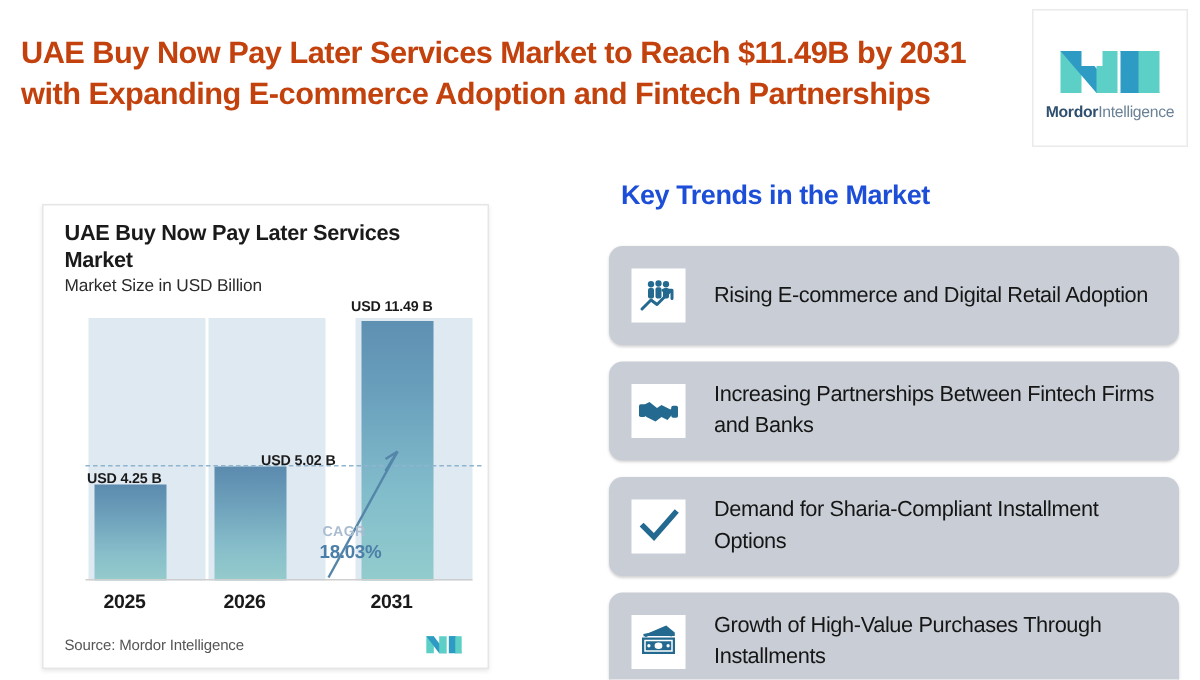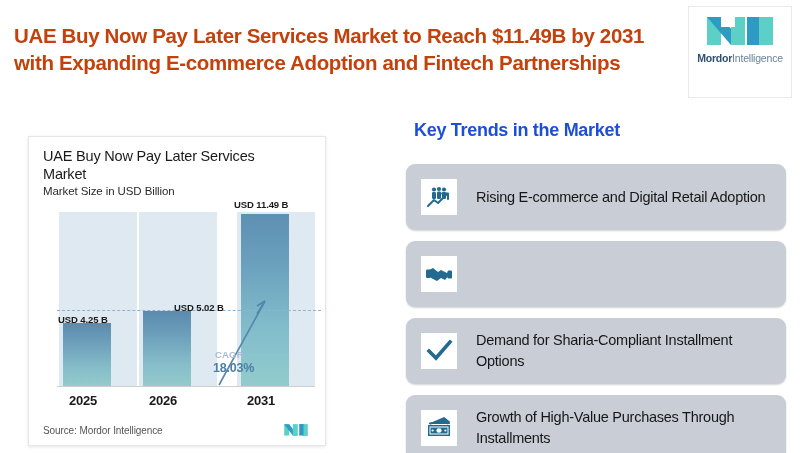--- a/index.html
+++ b/index.html
@@ -25,40 +25,40 @@
   }
 
   
   .logo-box {
     position:absolute;
     left:688px; top:6px;
     width:104px; height:92px;
     background:#ffffff;
     border:1px solid #eaeaea;
     display:flex; flex-direction:column;
-    align-items:center; 
+    align-items:center; justify-content:center;
     gap:3px;
   }
   .logo-mark { width:70px; height:42px; display:block; }
   .logo-word { font-size:10.5px; white-space:nowrap; letter-spacing:-0.2px; }
   .logo-word b { color:#2f4f6f; font-weight:bold; }
   .logo-word span { color:#6b8296; font-weight:normal; }
 
   
   .chart-card {
     position:absolute;
     left:28px; top:136px;
     width:298px; height:310px;
     background:#ffffff;
     border:1px solid #e6e6e6;
     box-shadow:0 1px 3px rgba(0,0,0,0.10);
   }
   .chart-title {
     position:absolute; left:14px; top:10px; width:250px;
-    font-size:14.5px; font-weight:normal; line-height:1.25;
+    font-size:14.5px; font-weight:bold; line-height:1.25;
     letter-spacing:-0.2px; color:#1a1a1a;
   }
   .chart-subtitle {
     position:absolute; left:14px; top:48px;
     font-size:11.5px; font-weight:normal; color:#2b2b2b;
     letter-spacing:-0.1px;
   }
 
   
   .plot {
@@ -236,20 +236,21 @@
 <div class="trend-card" style="top:241px;">
   <div class="trend-icon-box">
     <svg viewBox="0 0 28 28">
       <g fill="#24698f">
         <path d="M2,11 L8,8 L13,12 L16,10 L22,13 L24,11 L26,13 L20,20 L16,18 L12,21 L6,18 L2,14 Z"></path>
         <rect x="1" y="9.5" width="4.5" height="8.5" rx="1.2"></rect>
         <rect x="22.5" y="10.5" width="4.5" height="8" rx="1.2"></rect>
       </g>
     </svg>
   </div>
+  <div class="trend-text">Increasing Partnerships Between Fintech Firms and Banks</div>
 </div>
 
 <div class="trend-card" style="top:318px;">
   <div class="trend-icon-box">
     <svg viewBox="0 0 28 28">
       <path d="M4,14 L11,21 L25,5" stroke="#24698f" stroke-width="3.6" fill="none" stroke-linecap="square" stroke-linejoin="miter"></path>
     </svg>
   </div>
   <div class="trend-text">Demand for Sharia-Compliant Installment Options</div>
 </div>

